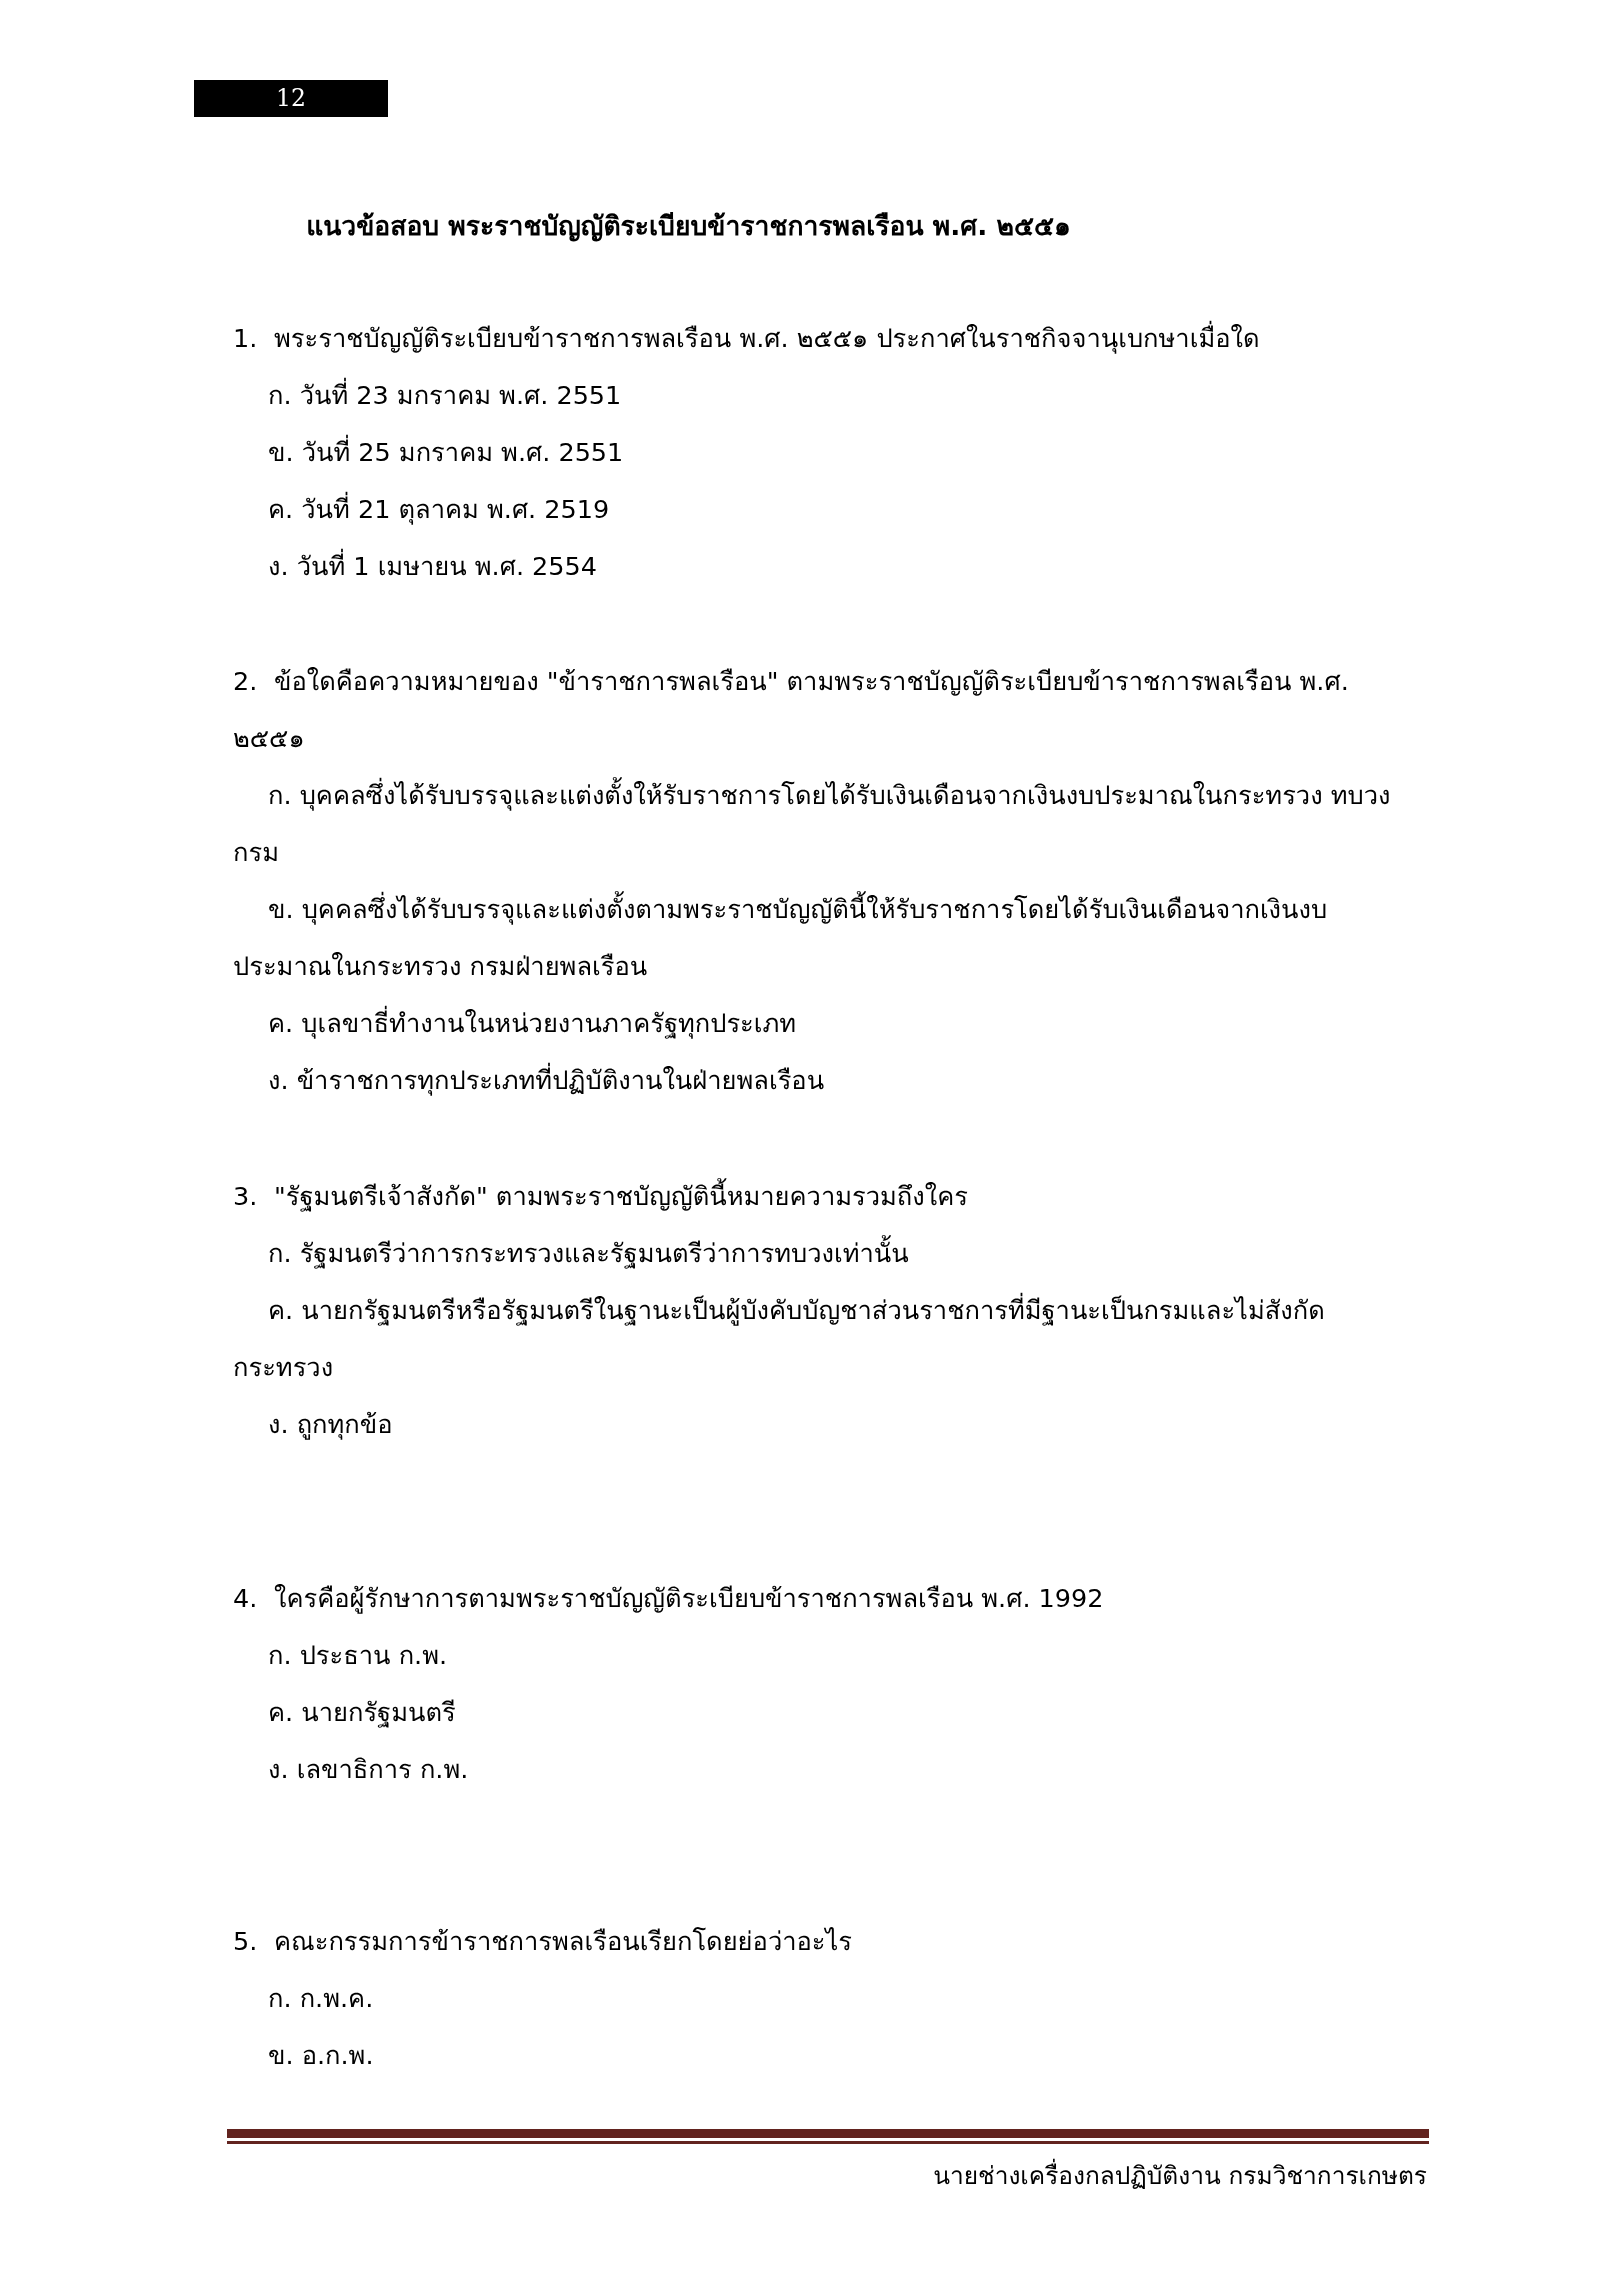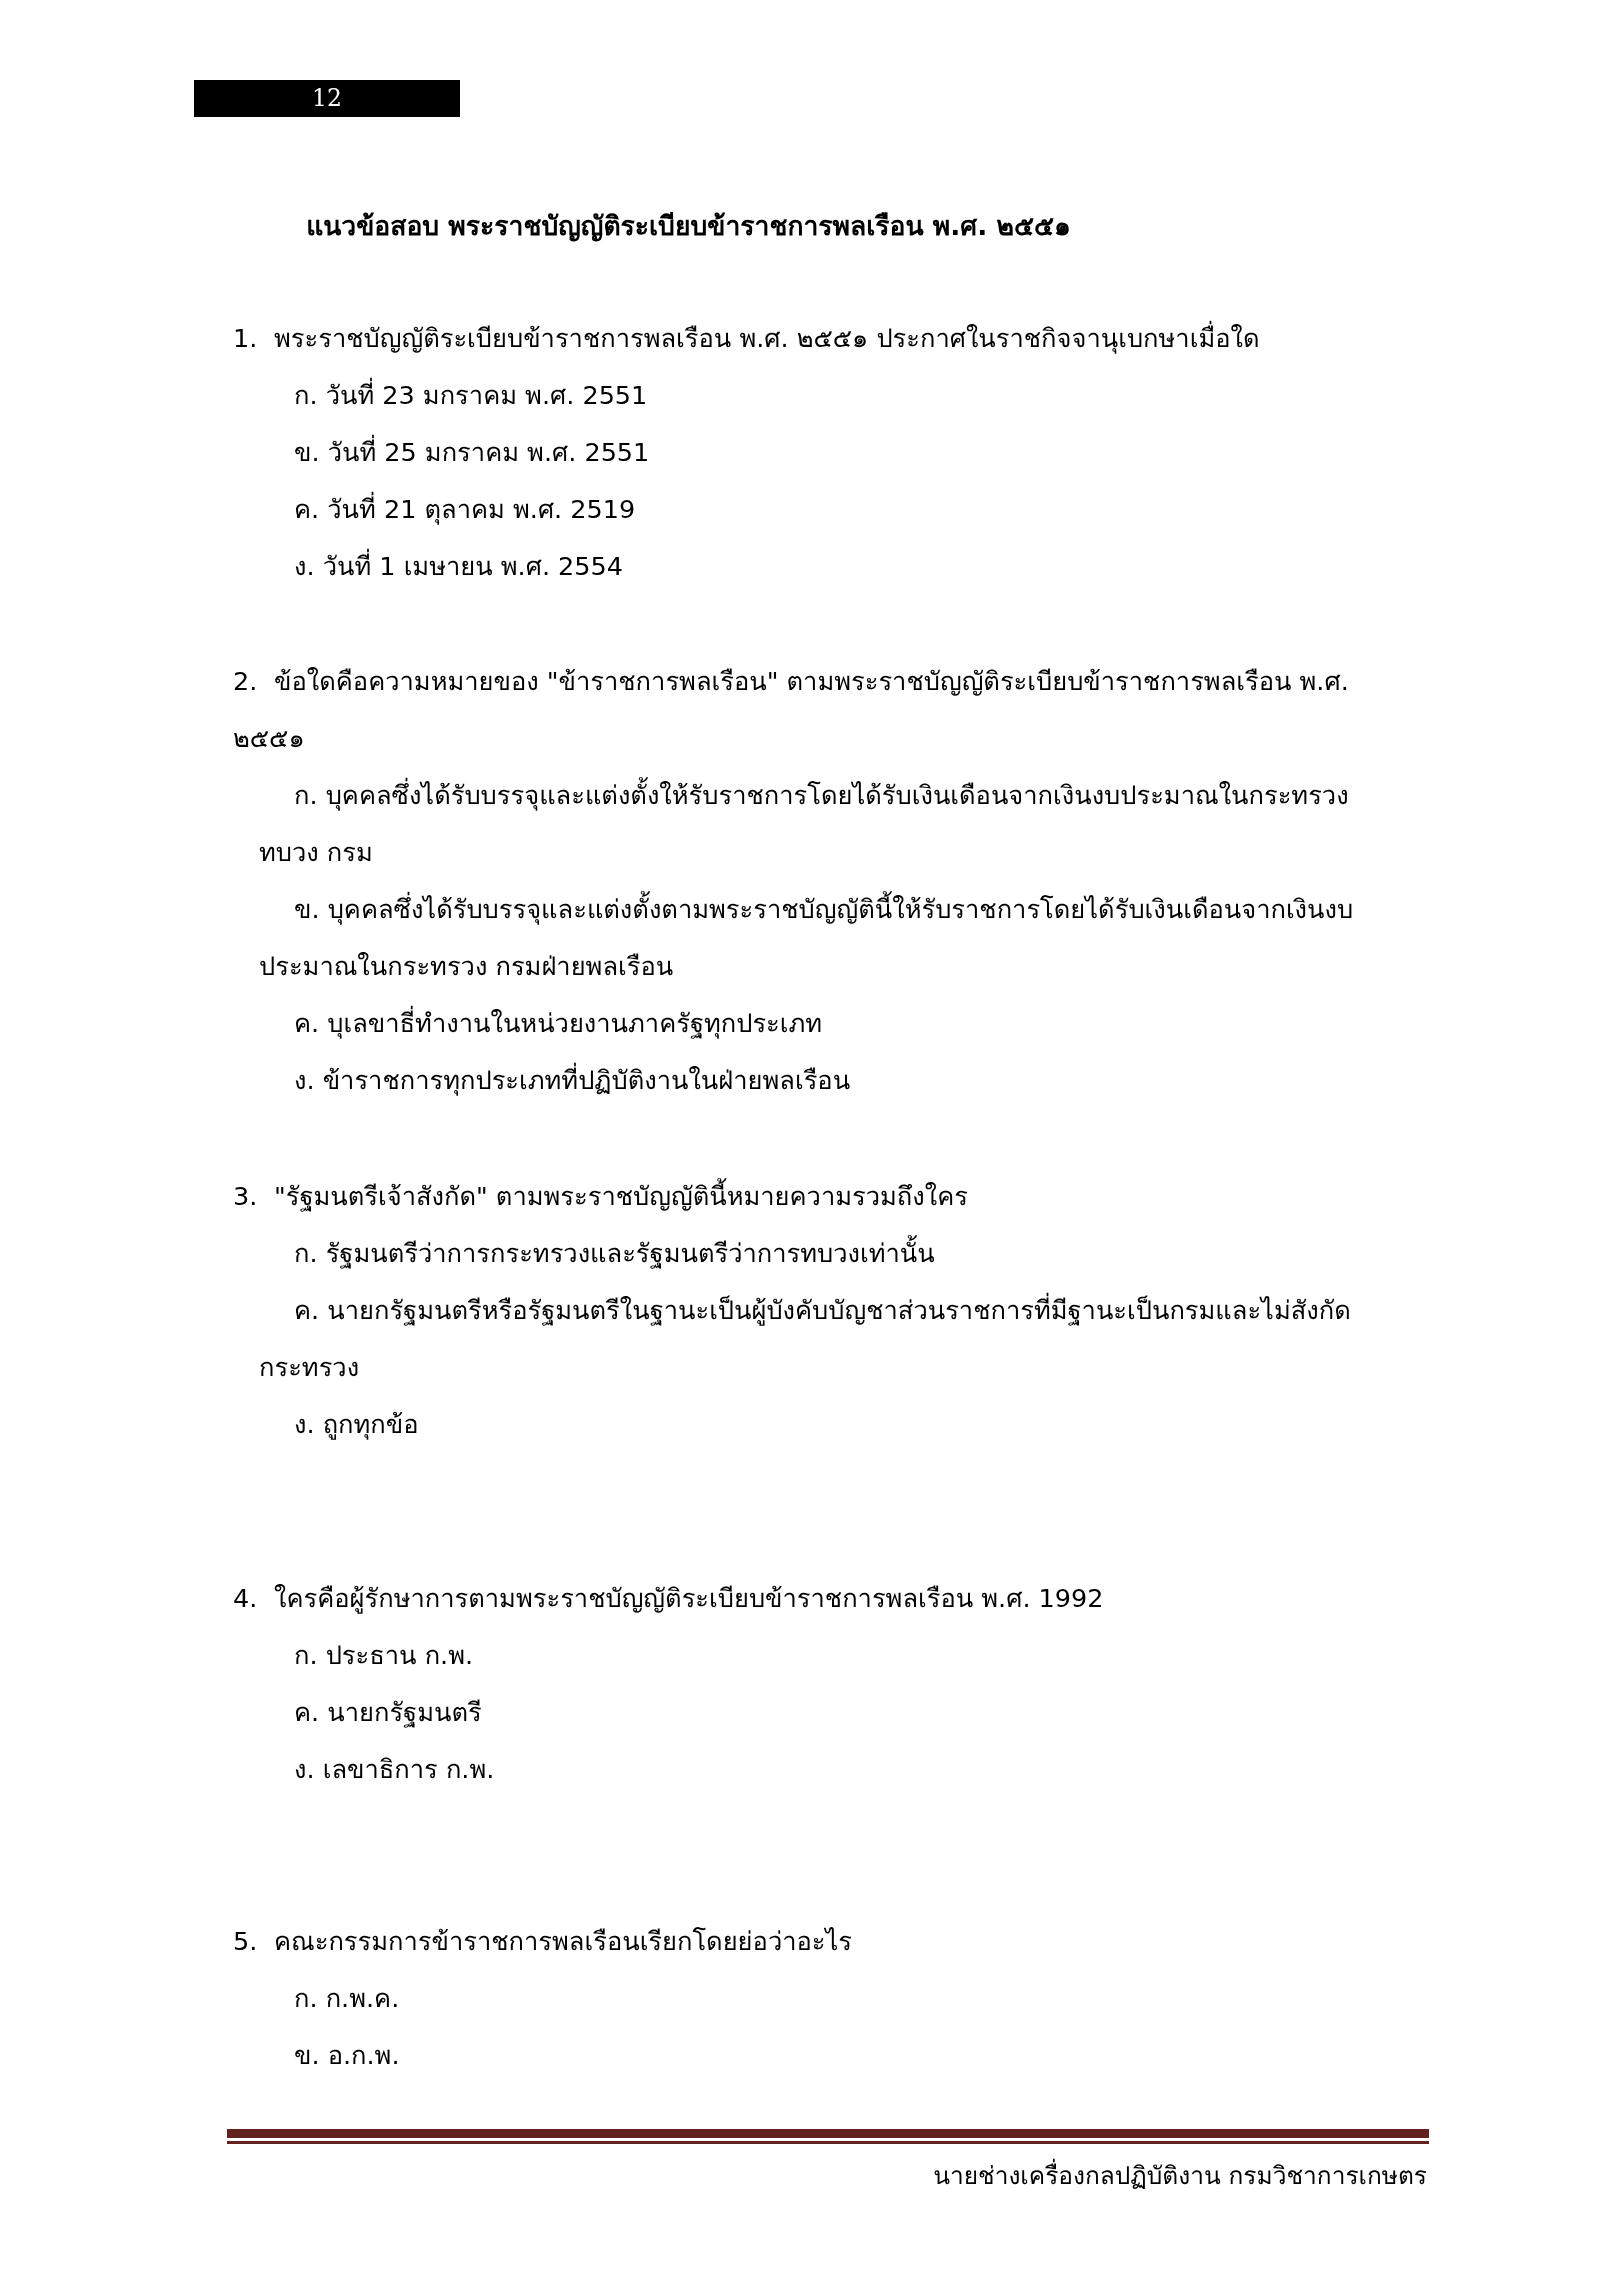--- a/index.html
+++ b/index.html
@@ -2,36 +2,36 @@
 <html><head>
 <meta charset="utf-8">
 <style>
   html, body { margin: 0; padding: 0; background: #ffffff; }
   body {
     width: 1621px; height: 2293px; position: relative; overflow: hidden;
     font-family: "DejaVu Sans", "Liberation Sans", sans-serif;
     color: #000;
   }
   .page-num-box {
-    position: absolute; left: 194px; top: 80px; width: 266px; height: 37px;
+    position: absolute; left: 194px; top: 80px; width: 194px; height: 37px;
     background: #000; color: #fff;
     font-family: "DejaVu Serif", "Liberation Serif", serif;
     font-size: 23.5px; line-height: 37px; text-align: center;
   }
   .doc-title {
     position: absolute; left: 0; width: 1377px; top: 206px;
     text-align: center; font-weight: bold; font-size: 26.5px; line-height: 39px;
   }
   .q {
     position: absolute; left: 233px; width: 1176px;
     font-size: 25.5px; line-height: 57px;
   }
   .q .stem { display: block; white-space: normal; }
   .q .stem .num { display: inline-block; width: 41px; }
-  .q .opt { display: block; padding-left: 35px; margin-left: 26px; }
+  .q .opt { display: block; padding-left: 35px; }
   .q .opt.wrap-left { text-indent: 35px; padding-left: 0; }
   .footer-line-thick {
     position: absolute; left: 227px; top: 2129px; width: 1202px; height: 8.8px;
     background: #62231f;
   }
   .footer-line-thin {
     position: absolute; left: 227px; top: 2141px; width: 1202px; height: 2.9px;
     background: #62231f;
   }
   .footer-text {

